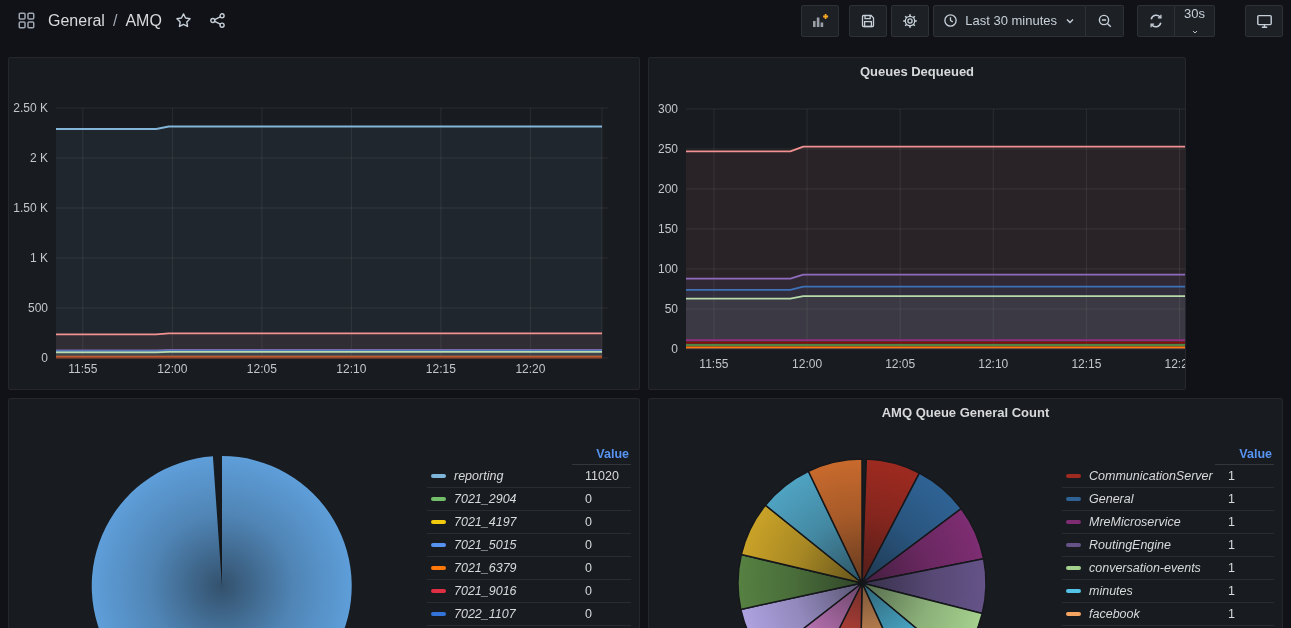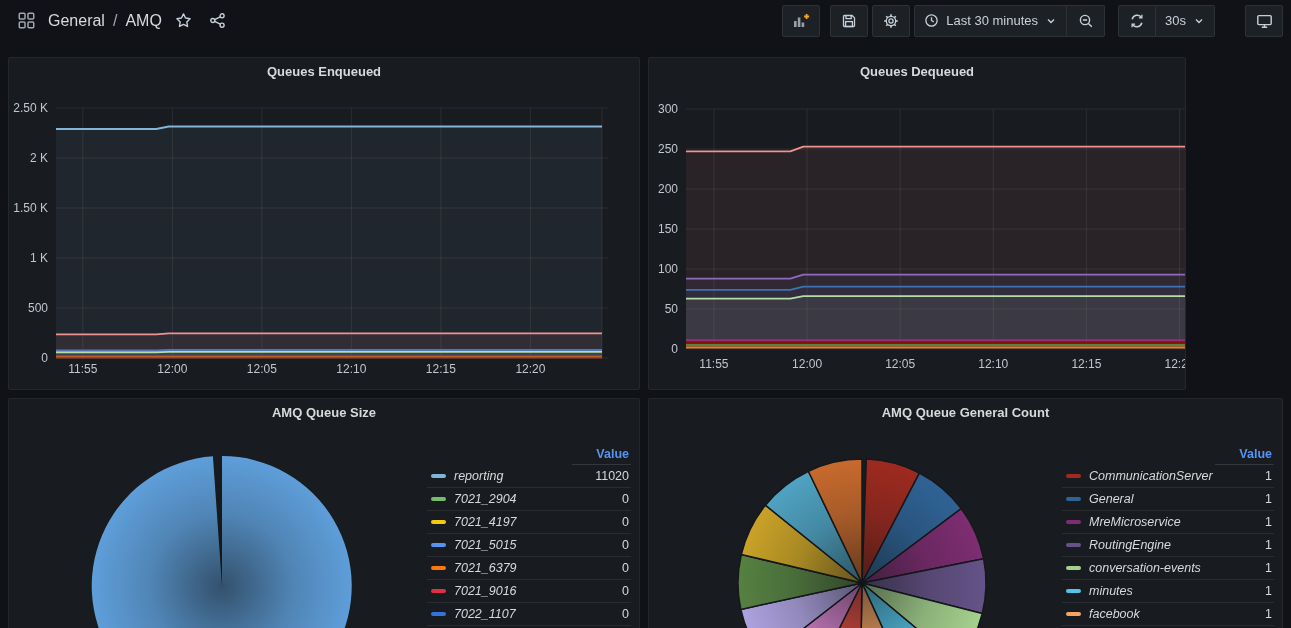--- a/index.html
+++ b/index.html
@@ -12,37 +12,37 @@
   .crumb { display:flex; align-items:center; gap:8px; font-size:16px; color:#d8d9da; cursor:pointer; }
   .crumb .sep { color:#9fa7b3; }
   .icon-btn { display:flex; align-items:center; justify-content:center; width:24px; height:24px; cursor:pointer; }
   .nav-right { display:flex; align-items:center; }
   .tbtn { height:32px; min-width:38px; padding:0 9px; background:#1d2126; border:1px solid #2c3235;
     border-radius:2px; display:flex; align-items:center; justify-content:center; gap:7px;
     color:#c7d0d9; font-size:13px; font-weight:500; cursor:pointer; }
   .tgroup { display:flex; height:32px; border-radius:2px; }
   .tgroup .tbtn { border-radius:0; }
   .tgroup .tbtn:first-child { border-radius:2px 0 0 2px; }
-  .tgroup .tbtn:last-child { border-radius:0 2px 2px 0; border-left:none; }
+  .tgroup .tbtn:last-child { border-radius:0 2px 2px 0; border-left:none;flex-direction:column; }
   .sp10 { width:10px; } .sp4 { width:4px; } .sp13 { width:13px; } .sp30 { width:30px; }
   svg.ic { display:block; }
   
   .panel { position:absolute; background:#181b1f; border:1px solid #25272c; border-radius:2px; overflow:hidden; }
   .panel-title { position:absolute; left:0; top:6px; width:100%; text-align:center;
     font-size:13px; font-weight:bold; color:#d8d9da; cursor:pointer; z-index:3; }
   .chart-svg, .pie-svg { position:absolute; left:0; top:0; }
   
   .legend { position:absolute; top:42px; z-index:4; font-size:12.5px; }
   .legend-head { display:flex; justify-content:flex-end; height:24px; align-items:flex-end; }
   .legend-head span { color:#5794F2; font-weight:bold; border-bottom:1px solid rgba(255,255,255,0.12);
     padding:0 2px 3px 24px; }
   .lrow { display:flex; align-items:center; height:23px; border-bottom:1px solid rgba(255,255,255,0.08); cursor:pointer; }
   .lswatch { width:15px; height:4px; border-radius:2px; margin:0 8px 0 4px; flex:none; }
   .lname { flex:1; color:#d8d9da; white-space:nowrap; overflow:hidden;font-style:italic; }
-  .lval { min-width:46px; text-align:right; color:#d8d9da; padding-right:2px; }
+  .lval { min-width:46px; color:#d8d9da; padding-right:2px; }
 </style>
 </head>
 <body>
 
 <div class="nav">
   <div class="nav-left">
     <span class="icon-btn">
       <svg class="ic" width="17" height="17" viewBox="0 0 16 16" fill="none" stroke="#9fa7b3" stroke-width="1.4">
         <rect x="1.2" y="1.2" width="5.4" height="5.4" rx="1"></rect>
           <rect x="9.4" y="1.2" width="5.4" height="5.4" rx="1"></rect>
@@ -134,21 +134,20 @@
     <div class="tbtn">
       <svg class="ic" width="17" height="16" viewBox="0 0 17 16" fill="none" stroke="#c7d0d9" stroke-width="1.4">
         <rect x="1.8" y="2.6" width="13.4" height="9" rx="1"></rect>
         <path d="M8.5 11.6v2M5.8 14.2h5.4"></path>
       </svg>
     </div>
   </div>
 </div>
 
 <div class="panel" style="left:8px; top:57px; width:632px; height:333px;">
-  <div class="panel-title">Queues Enqueued</div>
   <svg id="chart-0" class="chart-svg" width="632" height="333">
       <line x1="47" x2="599" y1="300" y2="300" stroke="rgba(255,255,255,0.08)" stroke-width="1"></line>
       <line x1="47" x2="599" y1="250" y2="250" stroke="rgba(255,255,255,0.08)" stroke-width="1"></line>
       <line x1="47" x2="599" y1="200" y2="200" stroke="rgba(255,255,255,0.08)" stroke-width="1"></line>
       <line x1="47" x2="599" y1="150" y2="150" stroke="rgba(255,255,255,0.08)" stroke-width="1"></line>
       <line x1="47" x2="599" y1="100" y2="100" stroke="rgba(255,255,255,0.08)" stroke-width="1"></line>
       <line x1="47" x2="599" y1="50" y2="50" stroke="rgba(255,255,255,0.08)" stroke-width="1"></line>
       <line x1="73.85245901639344" x2="73.85245901639344" y1="50" y2="300" stroke="rgba(255,255,255,0.08)" stroke-width="1"></line>
       <line x1="163.36065573770492" x2="163.36065573770492" y1="50" y2="300" stroke="rgba(255,255,255,0.08)" stroke-width="1"></line>
       <line x1="252.86885245901638" x2="252.86885245901638" y1="50" y2="300" stroke="rgba(255,255,255,0.08)" stroke-width="1"></line>
@@ -228,21 +227,20 @@
       <path d="M37.0,284.6L605.0,284.6L605.0,291L37.0,291Z" fill="#890F02" fill-opacity="0.08" stroke="none"></path>
       <path d="M37.0,284.6L605.0,284.6" fill="none" stroke="#890F02" stroke-width="1.8" stroke-linejoin="round"></path>
       <path d="M37.0,287.0L605.0,287.0L605.0,291L37.0,291Z" fill="#508642" fill-opacity="0.08" stroke="none"></path>
       <path d="M37.0,287.0L605.0,287.0" fill="none" stroke="#508642" stroke-width="1.8" stroke-linejoin="round"></path>
       <path d="M37.0,289.4L605.0,289.4L605.0,291L37.0,291Z" fill="#FF780A" fill-opacity="0.08" stroke="none"></path>
       <path d="M37.0,289.4L605.0,289.4" fill="none" stroke="#FF780A" stroke-width="1.8" stroke-linejoin="round"></path>
     </svg>
 </div>
 
 <div class="panel" style="left:8px; top:398px; width:632px; height:262px;">
-  <div class="panel-title">AMQ Queue Size</div>
   <svg id="pie-2" class="pie-svg" width="420" height="262">
       <defs>
         <radialGradient id="shade-2">
           <stop offset="0%" stop-color="#101214" stop-opacity="0.55"></stop>
           <stop offset="55%" stop-color="#101214" stop-opacity="0.18"></stop>
           <stop offset="100%" stop-color="#101214" stop-opacity="0"></stop>
         </radialGradient>
       </defs>
       <path d="M213 187 L213.0 57.0 A130 130 0 1 1 203.9 57.3 Z" fill="#5E9ED9" stroke="none" stroke-width="1.5" stroke-linejoin="round"></path>
       <circle cx="213" cy="187" r="130" fill="url(#shade-2)" pointer-events="none"></circle>

